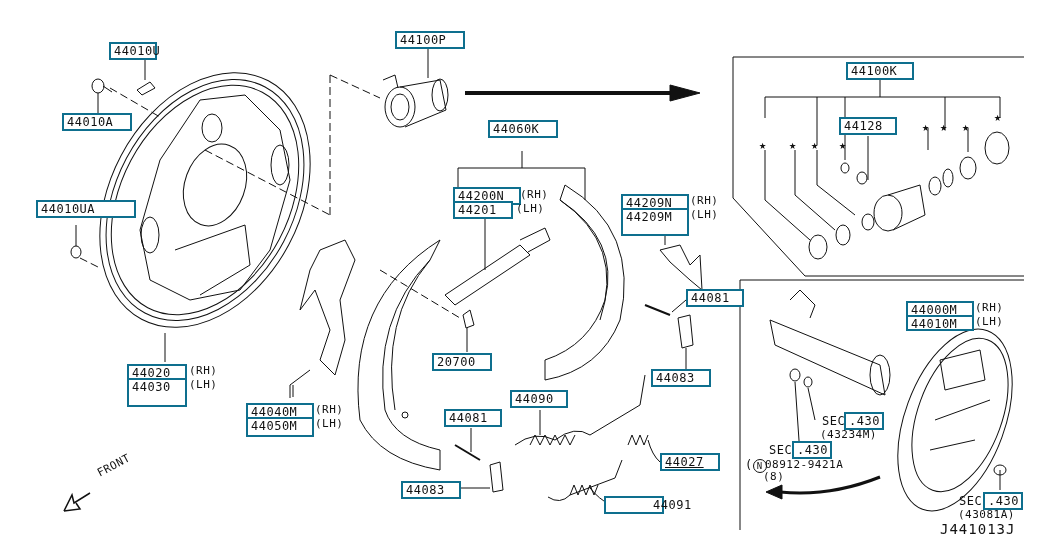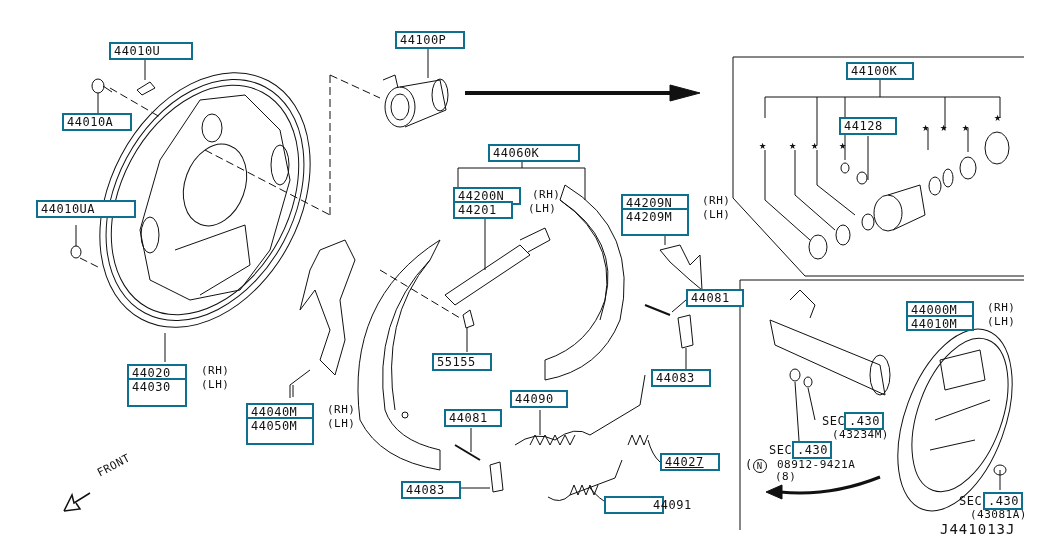--- a/index.html
+++ b/index.html
@@ -1,20 +1,20 @@
 <!DOCTYPE html>
 <html><head>
 <meta charset="utf-8">
 <style>
   html,body{margin:0;padding:0;background:#fff;}
   #stage{position:relative;width:1044px;height:540px;overflow:hidden;background:#fff;font-family:"DejaVu Sans Mono","Liberation Mono",monospace;}
   svg#art{position:absolute;left:0;top:0;}
   .lbl{position:absolute;border:2px solid #0e6f8e;background:#fff;color:#111;font-size:12px;line-height:14px;padding:0 3px;letter-spacing:0.5px;white-space:nowrap;box-sizing:border-box;}
   .txt{position:absolute;color:#111;font-size:12px;line-height:14px;white-space:nowrap;letter-spacing:0.5px;}
-  .side{position:absolute;font-size:11px;line-height:14px;color:#111;letter-spacing:0.5px;margin-left:12px;}
+  .side{position:absolute;font-size:11px;line-height:14px;color:#111;letter-spacing:0.5px;}
   .wm{position:absolute;font-family:"DejaVu Sans","Liberation Sans",sans-serif;font-size:44px;color:transparent;-webkit-text-stroke:1px #cfcfcf;letter-spacing:2px;}
 </style>
 </head>
 <body>
 
 <div id="stage">
 
   <svg id="art" width="1044" height="540" viewBox="0 0 1044 540" fill="none" stroke="#111" stroke-width="1">
 
     <g>
@@ -168,51 +168,51 @@
 
     <g stroke-width="1.5">
       <polyline points="64,511 72,495 74,503 90,493"></polyline>
       <polyline points="64,511 80,509 76,503"></polyline>
     </g>
     <line x1="293" y1="397" x2="293" y2="385"></line>
   </svg>
 
 
 
-  <div class="lbl" style="left:109px;top:42px;width:84px;">44010U</div>
+  <div class="lbl" style="left:109px;top:42px;width:48px;">44010U</div>
   <div class="lbl" style="left:62px;top:113px;width:70px;">44010A</div>
   <div class="lbl" style="left:36px;top:200px;width:100px;">44010UA</div>
 
   <div class="lbl" style="left:127px;top:364px;width:60px;height:16px;">44020</div>
   <div class="lbl" style="left:127px;top:378px;width:60px;height:29px;">44030</div>
   <div class="side" style="left:189px;top:364px;">(RH)</div>
   <div class="side" style="left:189px;top:378px;">(LH)</div>
 
   <div class="lbl" style="left:246px;top:403px;width:68px;height:16px;">44040M</div>
-  <div class="lbl" style="left:246px;top:417px;width:68px;height:28px;">44050M</div>
+  <div class="lbl" style="left:246px;top:417px;width:68px;height:20px;">44050M</div>
   <div class="side" style="left:315px;top:403px;">(RH)</div>
   <div class="side" style="left:315px;top:417px;">(LH)</div>
 
   <div class="txt" style="left:95px;top:468px;transform:rotate(-28deg);transform-origin:left top;font-size:11px;">FRONT</div>
 
   <div class="lbl" style="left:395px;top:31px;width:70px;">44100P</div>
-  <div class="lbl" style="left:488px;top:144px;width:92px;">44060K</div>
+  <div class="lbl" style="left:488px;top:120px;width:70px;">44060K</div>
   <div class="lbl" style="left:453px;top:187px;width:68px;height:18px;">44200N</div>
   <div class="lbl" style="left:453px;top:201px;width:60px;height:18px;">44201</div>
   <div class="side" style="left:520px;top:188px;">(RH)</div>
   <div class="side" style="left:516px;top:202px;">(LH)</div>
 
   <div class="lbl" style="left:621px;top:194px;width:68px;height:16px;">44209N</div>
   <div class="lbl" style="left:621px;top:208px;width:68px;height:28px;">44209M</div>
   <div class="side" style="left:690px;top:194px;">(RH)</div>
   <div class="side" style="left:690px;top:208px;">(LH)</div>
 
   <div class="lbl" style="left:686px;top:289px;width:58px;">44081</div>
   <div class="lbl" style="left:651px;top:369px;width:60px;">44083</div>
-  <div class="lbl" style="left:432px;top:353px;width:60px;">55155</div>
+  <div class="lbl" style="left:432px;top:353px;width:60px;">20700</div>
   <div class="lbl" style="left:510px;top:390px;width:58px;">44090</div>
   <div class="lbl" style="left:444px;top:409px;width:58px;">44081</div>
   <div class="lbl" style="left:401px;top:481px;width:60px;">44083</div>
   <div class="lbl" style="left:660px;top:453px;width:60px;text-decoration:underline;">44027</div>
   <div class="lbl" style="left:604px;top:496px;width:60px;padding-left:47px;">44091</div>
 
   <div class="lbl" style="left:846px;top:62px;width:68px;">44100K</div>
   <div class="lbl" style="left:839px;top:117px;width:58px;">44128</div>
 
   <div class="txt star" style="left:759px;top:138px;">★</div>

